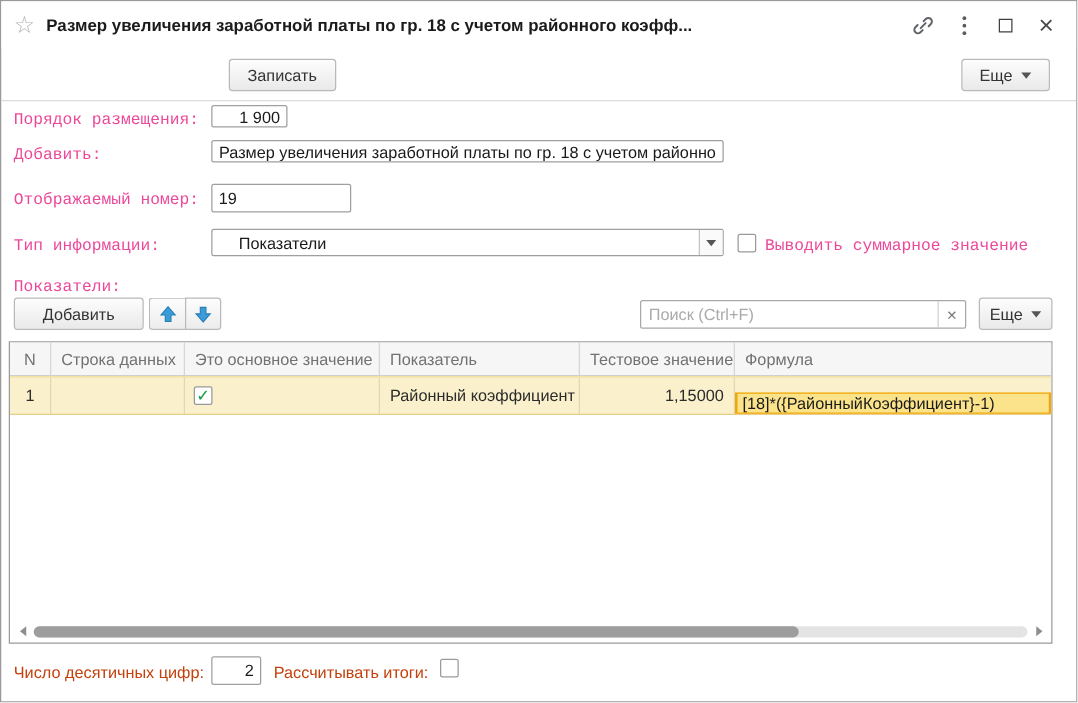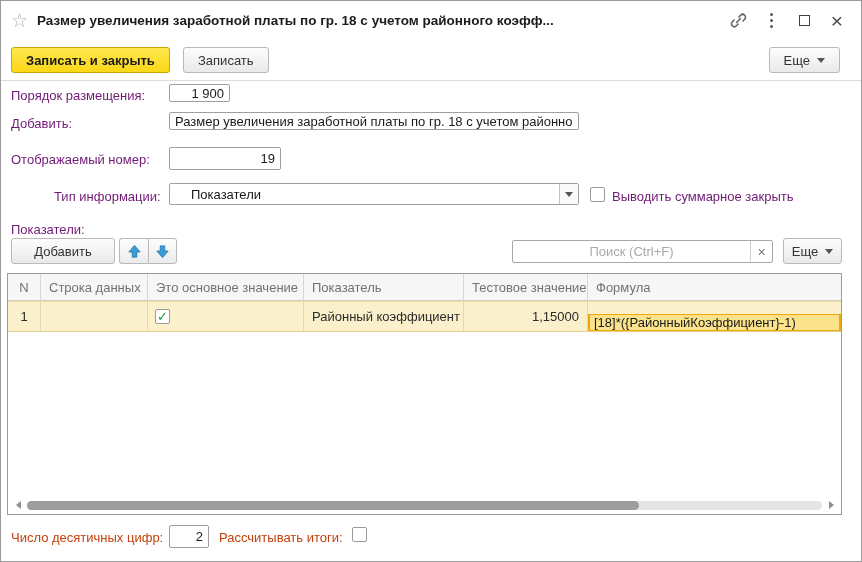--- a/index.html
+++ b/index.html
@@ -21,36 +21,36 @@
   
   .btn { display:inline-flex; align-items:center; justify-content:center; height:26px; padding:0 14px; border:1px solid #b9b9b9; border-radius:3px; background:linear-gradient(#fdfdfd,#e9e9e9); color:#333; font-size:13px; cursor:pointer; white-space:nowrap; }
   .btn-yellow { background:linear-gradient(#ffe74e,#fcd717); border:1px solid #c8a800; font-weight:bold; color:#1a1a1a; }
   .caret { display:inline-block; width:0; height:0; border-left:4px solid transparent; border-right:4px solid transparent; border-top:5px solid #555; margin-left:7px; }
   #btn-save-close { position:absolute; left:10px; top:46px; }
   #btn-save { position:absolute; left:182px; top:46px; }
   #btn-more-top { position:absolute; right:21px; top:46px; }
   .sep { position:absolute; top:79px; left:0; width:100%; height:1px; background:#dcdcdc; }
 
   
-  .lbl { position:absolute; color:#701a75; white-space:nowrap; }
+  .lbl { position:absolute; color:#ec4899; white-space:nowrap;font-family:Liberation Mono, monospace; }
   .tinput { position:absolute; height:18px; border:1px solid #9f9f9f; border-radius:2px; padding:0 5px; font-family:inherit; font-size:13px; color:#1a1a1a; background:#fff; outline:none; }
   .combo { position:absolute; height:22px; border:1px solid #9f9f9f; border-radius:2px; background:#fff; display:flex; align-items:stretch; cursor:pointer; }
   .combo .val { flex:1; display:flex; align-items:center; padding:0 5px; color:#1a1a1a; }
   .combo .dd { width:19px; border-left:1px solid #c4c4c4; background:#fafafa; display:flex; align-items:center; justify-content:center; }
   .tri-down { width:0; height:0; border-left:4px solid transparent; border-right:4px solid transparent; border-top:5px solid #555; }
   .cb { position:absolute; width:15px; height:15px; border:1px solid #9a9a9a; border-radius:2px; background:#fff; cursor:pointer; display:flex; align-items:center; justify-content:center; }
 
   
   #btn-add { position:absolute; left:10px; top:237px; width:104px; }
   .arrow-group { position:absolute; left:118px; top:237px; display:flex; }
   .arrow-btn { width:29px; height:26px; border:1px solid #b9b9b9; background:linear-gradient(#fdfdfd,#ececec); display:flex; align-items:center; justify-content:center; cursor:pointer; }
   .arrow-btn:first-child { border-radius:3px 0 0 3px; border-right:none; }
   .arrow-btn:last-child { border-radius:0 3px 3px 0; }
   .searchbox { position:absolute; left:511px; top:239px; width:261px; height:23px; border:1px solid #a8a8a8; border-radius:2px; background:#fff; display:flex; }
-  .searchbox input { flex:1; border:none; outline:none; padding:0 6px; font-family:inherit; font-size:13px; color:#6d28d9; background:transparent;text-align:center; }
+  .searchbox input { flex:1; border:none; outline:none; padding:0 6px; font-family:inherit; font-size:13px; color:#6d28d9; background:transparent; }
   .searchbox input::placeholder { color:#aaa; }
   .searchbox .clear { width:22px; border-left:1px solid #cfcfcf; display:flex; align-items:center; justify-content:center; color:#777; font-size:14px; cursor:pointer; }
   #btn-more-ind { position:absolute; left:782px; top:237px; width:59px; }
 
   
   .table { position:absolute; left:6px; top:272px; width:835px; height:242px; border:1px solid #9b9b9b; background:#fff; }
   .trow { display:grid; grid-template-columns:33px 107px 156px 160px 124px 1fr; }
   .thead { height:27px; background:#f6f6f6; border-bottom:1px solid #cfcfcf; color:#727272; }
   .thead > div { display:flex; align-items:center; padding:0 8px; border-right:1px solid #d6d6d6; overflow:hidden; white-space:nowrap; }
   .thead > div:first-child { justify-content:center; padding:0; }
@@ -95,46 +95,45 @@
         <i></i>
         <i></i>
         <i></i>
       </span>
     <span class="tb-icon">
         <span class="maxbox"></span>
       </span>
     <span class="tb-icon closex">×</span>
   </div>
 
-  <button class="btn btn-yellow" id="btn-save-close">Записать и закрыть</button>
   <button class="btn" id="btn-save">Записать</button>
   <button class="btn" id="btn-more-top">
       <span>Еще</span>
       <span class="caret"></span>
     </button>
   <div class="sep"></div>
 
   <div class="lbl" style="left:10px;top:87px;">Порядок размещения:</div>
   <input class="tinput" style="left: 168px; top: 83px; width: 61px; text-align: right;" value="1 900">
 
   <div class="lbl" style="left:10px;top:115px;">Добавить:</div>
   <input class="tinput" style="left: 168px; top: 111px; width: 410px;" value="Размер увеличения заработной платы по гр. 18 с учетом районного коэфф">
 
   <div class="lbl" style="left:10px;top:151px;">Отображаемый номер:</div>
-  <input class="tinput" style="left: 168px; top: 146px; width: 112px; height: 23px; text-align: right;" value="19">
+  <input class="tinput" style="left: 168px; top: 146px; width: 112px; height: 23px;" value="19">
 
-  <div class="lbl" style="left:10px;top:188px;margin-left:43px;">Тип информации:</div>
+  <div class="lbl" style="left:10px;top:188px;">Тип информации:</div>
   <div class="combo" style="left:168px;top:182px;width:410px;padding-left:16px;">
     <span class="val">Показатели</span>
     <span class="dd">
         <span class="tri-down"></span>
       </span>
   </div>
   <div class="cb" style="left:589px;top:186px;"></div>
-  <div class="lbl" style="left:611px;top:188px;">Выводить суммарное закрыть</div>
+  <div class="lbl" style="left:611px;top:188px;">Выводить суммарное значение</div>
 
   <div class="lbl" style="left:10px;top:221px;">Показатели:</div>
   <button class="btn" id="btn-add">Добавить</button>
   <div class="arrow-group">
     <span class="arrow-btn">
       <svg width="15" height="15" viewBox="0 0 16 16">
           <path d="M8 1.5 L14 8.5 H10.4 V14 H5.6 V8.5 H2 Z" fill="#3a9cd9" stroke="#2a7fb5" stroke-width="1"></path>
         </svg>
     </span>
     <span class="arrow-btn">

